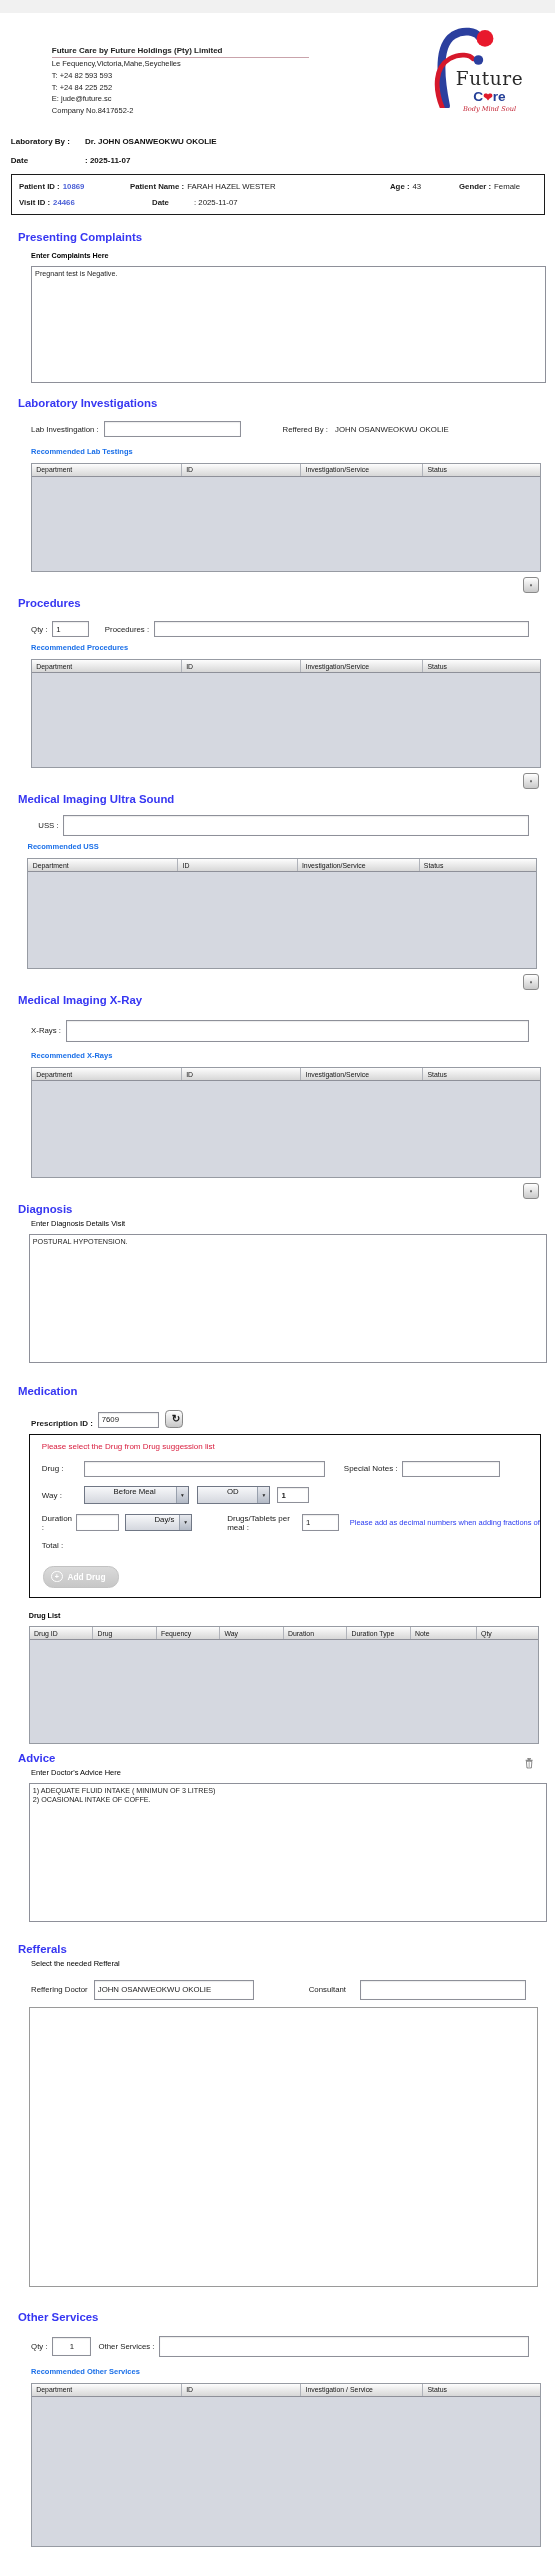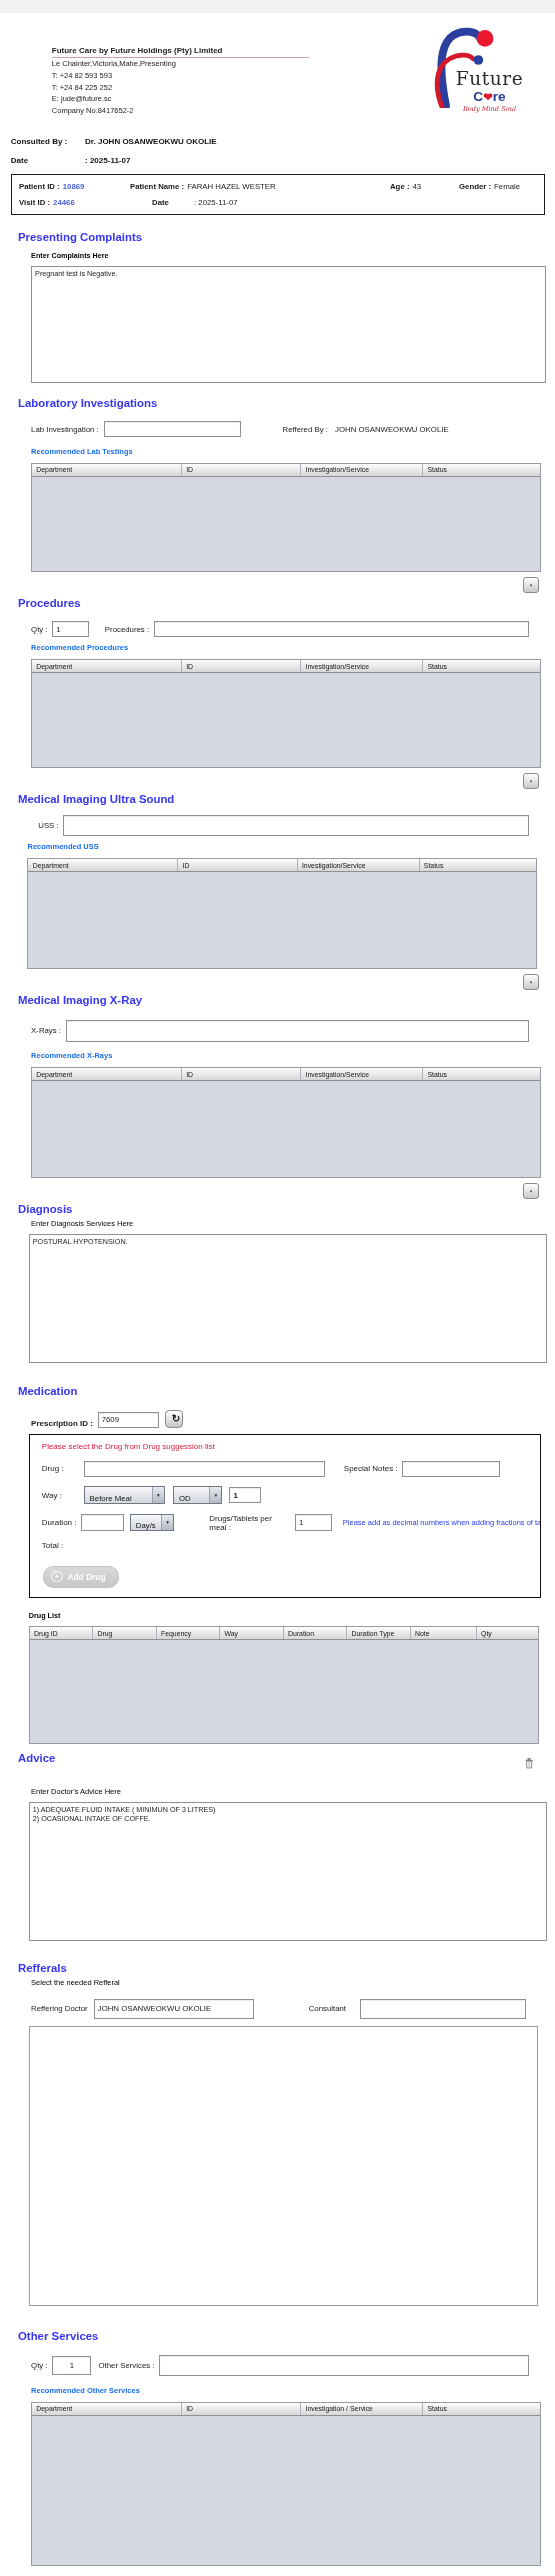--- a/index.html
+++ b/index.html
@@ -67,22 +67,22 @@
     background:linear-gradient(#ffffff,#c9c9c9);display:flex;align-items:center;justify-content:center;cursor:pointer;}
   .trash-outline-btn{width:20.3px;height:24px;background:transparent;border:none;display:flex;align-items:center;justify-content:center;cursor:pointer;}
 
   
   .presc-row{display:flex;align-items:flex-end;margin:13px 0 0 20.3px;}
   .presc-lbl{font-size:8px;font-weight:bold;}
   .med-box{width:510px;margin:6px 0 0 18px;border:1.5px solid #0d0d0d;padding:6px 0 9.6px 0;}
   .red-note{color:#d81b3c;font-size:8px;margin:1.2px 0 0 12px;}
   .med-row{display:flex;align-items:center;margin:9.6px 0 0 12px;font-size:8px;}
   .med-lbl{display:inline-block;}
-  .combo{display:inline-flex;align-items:flex-end;height:15.5px;border:0.6px solid #707785;
-    background:linear-gradient(#f7f8fa,#d4d7de);font-size:7.8px;color:#111;}
+  .combo{display:inline-flex;align-items:flex-start;height:15.5px;border:0.6px solid #707785;
+    background:linear-gradient(#f7f8fa,#d4d7de);font-size:7.8px;color:#111;padding-left:24px;}
   .combo .txt{padding:0 4.8px;flex:1;}
   .combo .caret{width:10.8px;height:100%;border-left:0.6px solid #98a0ad;
     background:linear-gradient(#e7e9ee,#b3bac6);display:flex;align-items:center;justify-content:center;
     font-size:4.8px;color:#2a2a2a;}
   .hint-blue{color:#2a3bf0;font-size:7.5px;margin-left:10.8px;white-space:nowrap;overflow:hidden;max-width:197px;}
   .add-drug{margin:15.5px 0 0 13px;display:inline-flex;align-items:center;gap:4.8px;
     background:linear-gradient(#dadada,#c7c7c7);border:0.6px solid #c2c2c2;border-radius:10.2px;
     color:#ffffff;font-weight:bold;font-size:8.4px;padding:4.2px 12px 4.2px 7.2px;cursor:default;}
   .add-drug .plus{width:9.6px;height:9.6px;border:1.2px solid #fff;border-radius:50%;display:flex;
     align-items:center;justify-content:center;font-size:7.2px;line-height:1;}
@@ -95,21 +95,21 @@
 </head>
 <body>
 
 <div class="topstrip"></div>
 <div class="page">
 
   
   <div class="letterhead">
     <div class="lh-left">
       <div class="company-title">Future Care by Future Holdings (Pty) Limited</div>
-      <div class="lh-line">Le Chainter,Victoria,Mahe,Presenting</div>
+      <div class="lh-line">Le Fequency,Victoria,Mahe,Seychelles</div>
       <div class="lh-line">T: +24  82 593 593</div>
       <div class="lh-line">T: +24  84 225 252</div>
       <div class="lh-line">E: jude@future.sc</div>
       <div class="lh-line">Company No.8417652-2</div>
     </div>
     <div class="logo">
       <svg width="66" height="90" viewBox="0 0 110 150">
         <path d="M30,146 C20,96 16,46 42,29 C60,18 79,23 85,31" stroke="#2b3f9e" stroke-width="13" fill="none" stroke-linecap="round"></path>
         <circle cx="95" cy="34" r="14" fill="#e8192c"></circle>
         <path d="M24,150 C10,116 12,82 36,68 C54,58 70,62 75,68" stroke="#d6182b" stroke-width="8" fill="none" stroke-linecap="round"></path>
@@ -118,21 +118,21 @@
       <div class="logo-words">
         <div class="logo-future">Future</div>
         <div class="logo-care"><span>C</span><span class="heart">❤</span><span>re</span></div>
         <div class="logo-tagline">Body Mind Soul</div>
       </div>
     </div>
   </div>
 
   
   <div class="consult-row">
-    <span class="lbl">Consulted By  :</span>
+    <span class="lbl">Laboratory By  :</span>
     <span>Dr.  JOHN OSANWEOKWU OKOLIE</span>
   </div>
   <div class="consult-row">
     <span class="lbl">Date</span>
     <span>:  2025-11-07</span>
   </div>
 
   
   <div class="patient-box">
     <div class="p-row">
@@ -277,21 +277,21 @@
           <rect x="5" y="0" width="5" height="2" fill="#262626"></rect>
           <rect x="1" y="2" width="13" height="2.2" fill="#262626"></rect>
           <path d="M2.5,5.2 h10 l-1.1,11.3 h-7.8 z" fill="#262626"></path>
           <path d="M7.5,8.2 a2.6,2.6 0 1 0 2.4,1.4" stroke="#9a9a9a" stroke-width="1" fill="none"></path>
         </svg>
   </button>
     </div>
 
   
   <div class="sec-heading" style="margin-top:20.3px;">Diagnosis</div>
-  <div class="sub-label normal" style="margin-top:3.6px;">Enter Diagnosis Services Here</div>
+  <div class="sub-label normal" style="margin-top:3.6px;">Enter Diagnosis Details Visit</div>
   <textarea class="box" style="height: 124px; margin-left: 18px; width: 510px;">POSTURAL HYPOTENSION.</textarea>
 
   
   <div class="sec-heading" style="margin-top:21.5px;">Medication</div>
   <div class="presc-row">
     <span class="presc-lbl">Prescription ID :</span>
     <input class="win-input" style="width: 53px; margin-left: 4.8px;" value="7609">
     <button style="margin-left:6px;width:18px;height:18px;border:0.6px solid #888;border-radius:4.2px;background:linear-gradient(#fff,#c6c6c6);font-size:10.2px;font-weight:bold;color:#1a1a1a;cursor:pointer;"><span>↻</span></button>
   </div>
   <div class="med-box">
@@ -355,21 +355,21 @@
           <rect x="9" y="1" width="8" height="3" fill="none" stroke="#333" stroke-width="1.6"></rect>
           <line x1="2" y1="6" x2="24" y2="6" stroke="#333" stroke-width="2"></line>
           <path d="M4.5,9 h17 l-1.6,21 h-13.8 z" fill="none" stroke="#333" stroke-width="1.8"></path>
           <line x1="13" y1="12" x2="13" y2="27" stroke="#333" stroke-width="1.4"></line>
         </svg>
   </button>
     </div>
 
   
   <div class="sec-heading" style="margin-top:1.2px;">Advice</div>
-  <div class="sub-label normal" style="margin-top:23px;">Enter Doctor's Advice Here</div>
+  <div class="sub-label normal" style="margin-top:4px;">Enter Doctor's Advice Here</div>
   <textarea class="box" style="height: 133px; margin-left: 18px; width: 510px;">1) ADEQUATE FLUID INTAKE ( MINIMUN OF 3 LITRES)
 2) OCASIONAL INTAKE OF COFFE.</textarea>
 
   
   <div class="sec-heading" style="margin-top:21.5px;">Refferals</div>
   <div class="sub-label normal" style="margin-top:3.6px;">Select the needed Refferal</div>
   <div class="ref-row">
     <span>Reffering Doctor</span>
     <input class="win-input" style="width: 152px; margin-left: 6px; height: 16.7px;" value="JOHN OSANWEOKWU OKOLIE">
     <span style="margin-left:55px;">Consultant</span>

